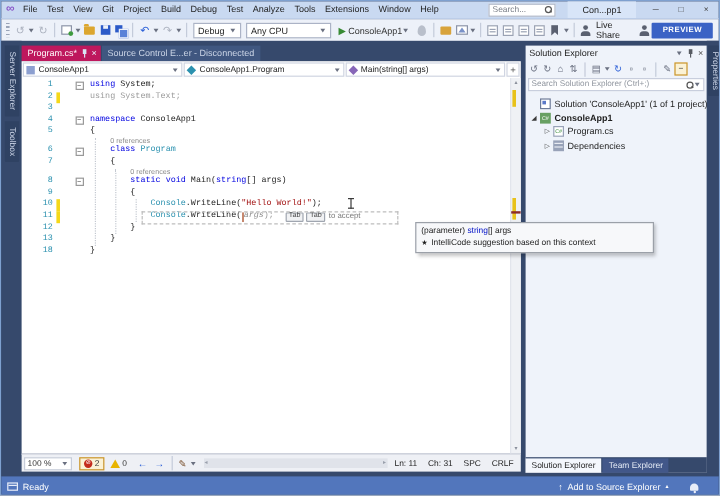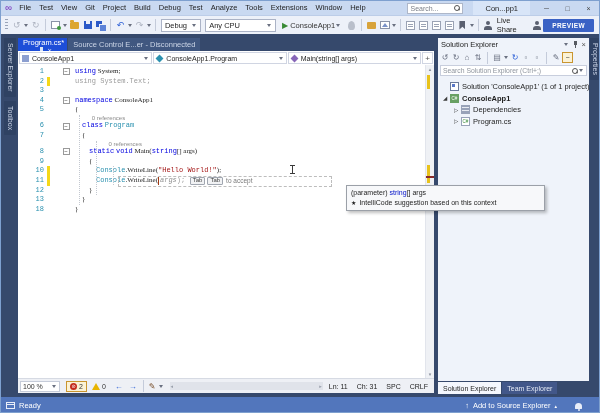--- a/index.html
+++ b/index.html
@@ -67,21 +67,21 @@
   .leftstrip{position:absolute;left:0;top:33px;width:17px;height:363px;background:#36496C;
              display:flex;flex-direction:column;align-items:center;padding-top:4px;gap:4px;}
   .rightstrip{position:absolute;left:588px;top:33px;width:12px;height:363px;background:#36496C;
               display:flex;flex-direction:column;align-items:center;padding-top:4px;}
   .vtab{writing-mode:vertical-rl;background:#2F4263;color:#CDD6E8;font-size:7px;
         padding:5px 1px;border-radius:0 0 1px 1px;line-height:10px;}
   .rightstrip .vtab{padding:5px 0;}
   
   .etabs{position:absolute;left:17px;top:37px;height:13px;display:flex;font-size:7.5px;}
   .etab{display:flex;align-items:center;padding:0 5px;background:#405780;color:#CBD5E6;margin-right:1px;}
-  .etab.active{background:#1d4ed8;color:#fff;padding-right:3px;flex-direction:column;}
+  .etab.active{background:#be185d;color:#fff;padding-right:3px;}
   .etab:not(.active) .tabicons{display:none;}
   .tabicons{display:flex;align-items:center;margin-left:4px;gap:3px;}
   .pin{position:relative;width:5px;height:7px;}
   .pin::before{content:"";position:absolute;left:1px;top:0;width:3px;height:4px;background:#D9E4F5;}
   .pin::after{content:"";position:absolute;left:2px;top:4px;width:1px;height:3px;background:#D9E4F5;}
   .tclose{font-size:7.5px;color:#E8EEF8;line-height:7px;}
   
   .navbar{position:absolute;left:17px;top:50px;width:416px;height:14px;background:#fff;
           display:flex;align-items:center;padding:1px 1px;font-size:7px;color:#1E1E1E;}
   .ncell{flex:1;height:12px;border:1px solid #D0D5E2;display:flex;align-items:center;margin-right:1px;padding:0 2px;background:#fff;}
@@ -102,21 +102,21 @@
   .chg{width:3px;height:100%;flex:none;margin-left:1px;}
   .chg.on{background:#F5D818;}
   .fold{width:10px;height:100%;flex:none;margin-left:11px;display:flex;align-items:center;justify-content:center;}
   .foldbox{width:7px;height:7px;border:1px solid #999;background:#fff;color:#333;font-size:6px;
            line-height:5px;display:flex;align-items:center;justify-content:center;}
   .codetext{margin-left:4px;display:flex;align-items:center;white-space:pre;}
   .reftext{margin-left:4px;font-family:"Liberation Sans",sans-serif;font-size:6px;color:#8C8C8C;line-height:6.5px;}
   .sg-kw{color:#0000E0;}
   .sg-ty{color:#2B91AF;}
   .sg-str{color:#A31515;}
-  .sg-pl{color:#1E1E1E;font-family:Liberation Serif, serif;}
+  .sg-pl{color:#1E1E1E;}
   .sg-dim{color:#9B9B9B;}
   .sg-ghost{color:#8F8F8F;font-style:italic;}
   .sg-caret{display:inline-block;width:1px;height:8px;background:#A13A12;margin:0 .5px;}
   .sg-key{font-family:"Liberation Sans",sans-serif;font-size:6px;color:#444;border:1px solid #A0A6B0;
           background:#F1F2F4;border-radius:1px;padding:0 2px;margin:0 1px;line-height:7px;height:8px;display:inline-flex;align-items:center;}
   .sg-hint{font-family:"Liberation Sans",sans-serif;font-size:6.5px;color:#7A7A7A;margin-left:2px;}
   .curline::after{content:"";position:absolute;left:100px;width:212px;top:0;height:9px;
                   border:1px dashed #BDBDBD;pointer-events:none;}
   .iguide{position:absolute;width:0;border-left:1px dotted #C3C8D0;}
   .vscroll{position:absolute;right:0;top:0;width:9px;height:100%;background:#EFF1F5;border-left:1px solid #E2E5EC;}
@@ -438,27 +438,27 @@
           <span class="ticon ti-solution"></span>
           <span class="tlabel">Solution 'ConsoleApp1' (1 of 1 project)</span>
         </div>
         <div class="trow" style="padding-left: 3px;">
           <span class="exp">◢</span>
           <span class="ticon ti-csproj">C#</span>
           <span class="tlabel b">ConsoleApp1</span>
         </div>
         <div class="trow" style="padding-left: 14px;">
           <span class="exp">▷</span>
-          <span class="ticon ti-deps"></span>
-          <span class="tlabel">Dependencies</span>
+          <span class="ticon ti-csfile">C#</span>
+          <span class="tlabel">Program.cs</span>
         </div>
         <div class="trow" style="padding-left: 14px;">
           <span class="exp">▷</span>
-          <span class="ticon ti-csfile">C#</span>
-          <span class="tlabel">Program.cs</span>
+          <span class="ticon ti-deps"></span>
+          <span class="tlabel">Dependencies</span>
         </div>
       </div>
     <div class="sebtabs">
 
     <div class="sebtab active">Solution Explorer</div>
         <div class="sebtab">Team Explorer</div>
       </div>
   </div>
 
   <div class="rightstrip">

